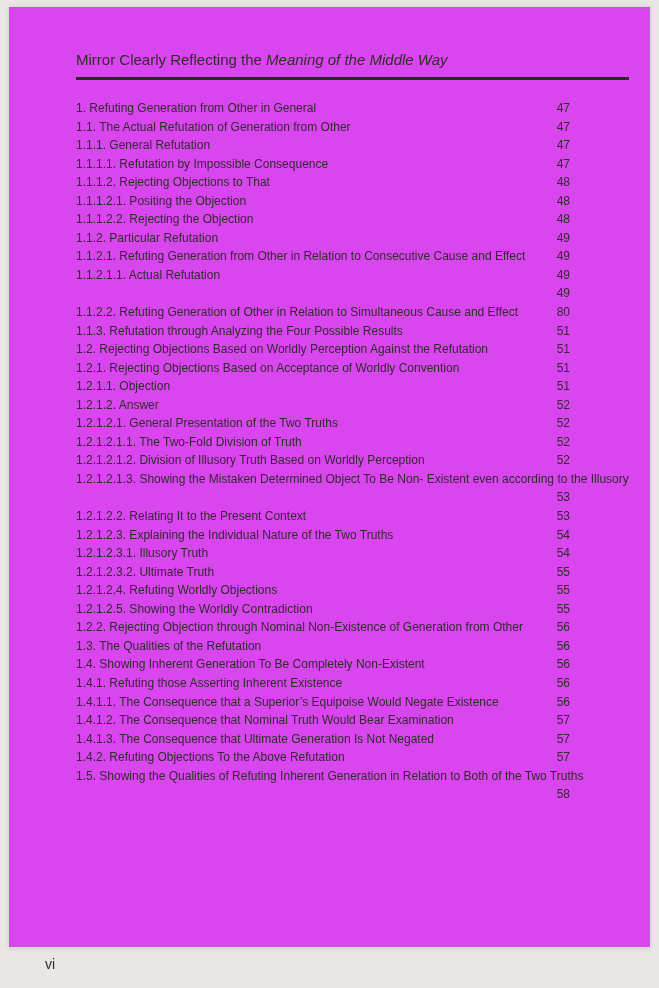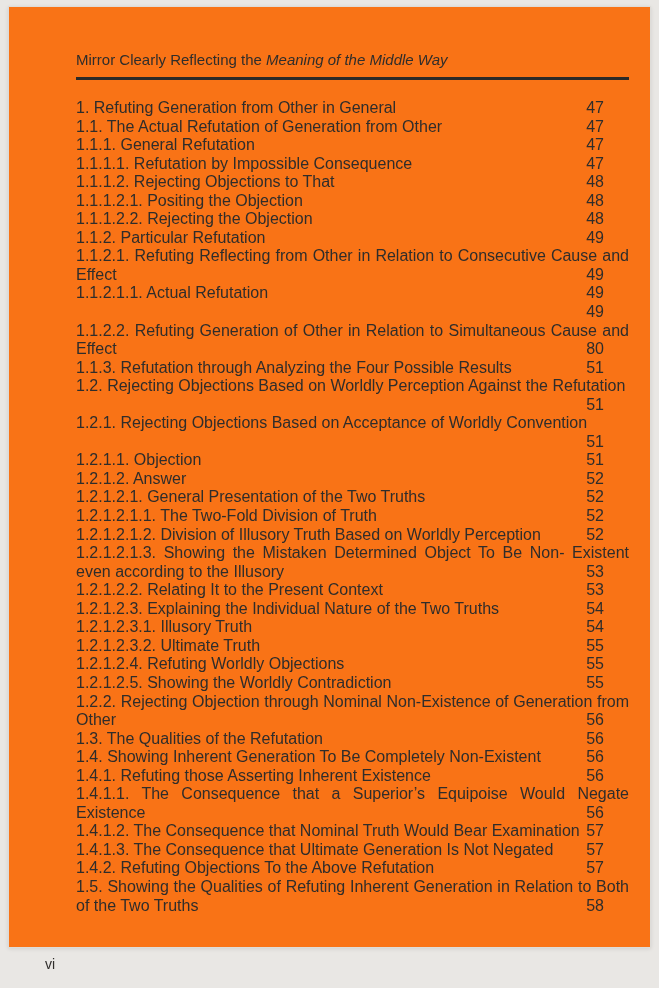--- a/index.html
+++ b/index.html
@@ -10,21 +10,21 @@
     background: #e9e7e4;
     overflow: hidden;
     font-family: "Liberation Sans", "DejaVu Sans", sans-serif;
   }
   .page {
     position: absolute;
     left: 8px;
     top: 6px;
     width: 643px;
     height: 942px;
-    background: #f97316;
+    background: #d946ef;
     border: 1px solid #dedcd8;
     box-shadow: 0 1px 4px rgba(0,0,0,0.10);
     box-sizing: border-box;
   }
   .content {
     position: absolute;
     left: 67px;
     top: 42px;
     width: 553px;
     color: #2f2d2b;
@@ -36,31 +36,31 @@
     color: #2f2d2b;
   }
   .running-head .book-title { font-style: italic; }
   .rule {
     margin-top: 6px;
     height: 3px;
     background: #2b2a28;
   }
   .toc {
     margin-top: 19px;
-    font-size: 16px;
+    font-size: 12px;
     line-height: 18.55px;
     color: #2f2d2b;
   }
   .entry {
     overflow: hidden;           
     text-align: justify;
   }
   .entry .num {
     float: right;
-    margin-right: 25px;         
+    margin-right: 59px;         
     text-align: right;
   }
   .folio {
     position: absolute;
     left: 36px;
     top: 917px;
     font-size: 14px;
     color: #2f2d2b;
     margin-top: 32px;
   }
@@ -85,21 +85,21 @@
   <div class="entry"><span class="label">1.1.1.1. Refutation by Impossible Consequence</span><span class="num">47</span></div>
 
   <div class="entry"><span class="label">1.1.1.2. Rejecting Objections to That</span><span class="num">48</span></div>
 
   <div class="entry"><span class="label">1.1.1.2.1. Positing the Objection</span><span class="num">48</span></div>
 
   <div class="entry"><span class="label">1.1.1.2.2. Rejecting the Objection</span><span class="num">48</span></div>
 
   <div class="entry"><span class="label">1.1.2. Particular Refutation</span><span class="num">49</span></div>
 
-  <div class="entry"><span class="label">1.1.2.1. Refuting Reflecting from Other in Relation to Consecutive Cause and Effect</span><span class="num">49</span></div>
+  <div class="entry"><span class="label">1.1.2.1. Refuting Generation from Other in Relation to Consecutive Cause and Effect</span><span class="num">49</span></div>
 
   <div class="entry"><span class="label">1.1.2.1.1. Actual Refutation</span><span class="num">49</span></div>
 
   <div class="entry"><span class="num">49</span></div>
 
   <div class="entry"><span class="label">1.1.2.2. Refuting Generation of Other in Relation to Simultaneous Cause and Effect</span><span class="num">80</span></div>
 
   <div class="entry"><span class="label">1.1.3. Refutation through Analyzing the Four Possible Results</span><span class="num">51</span></div>
 
   <div class="entry"><span class="label">1.2. Rejecting Objections Based on Worldly Perception Against the Refutation</span><span class="num">51</span></div>

